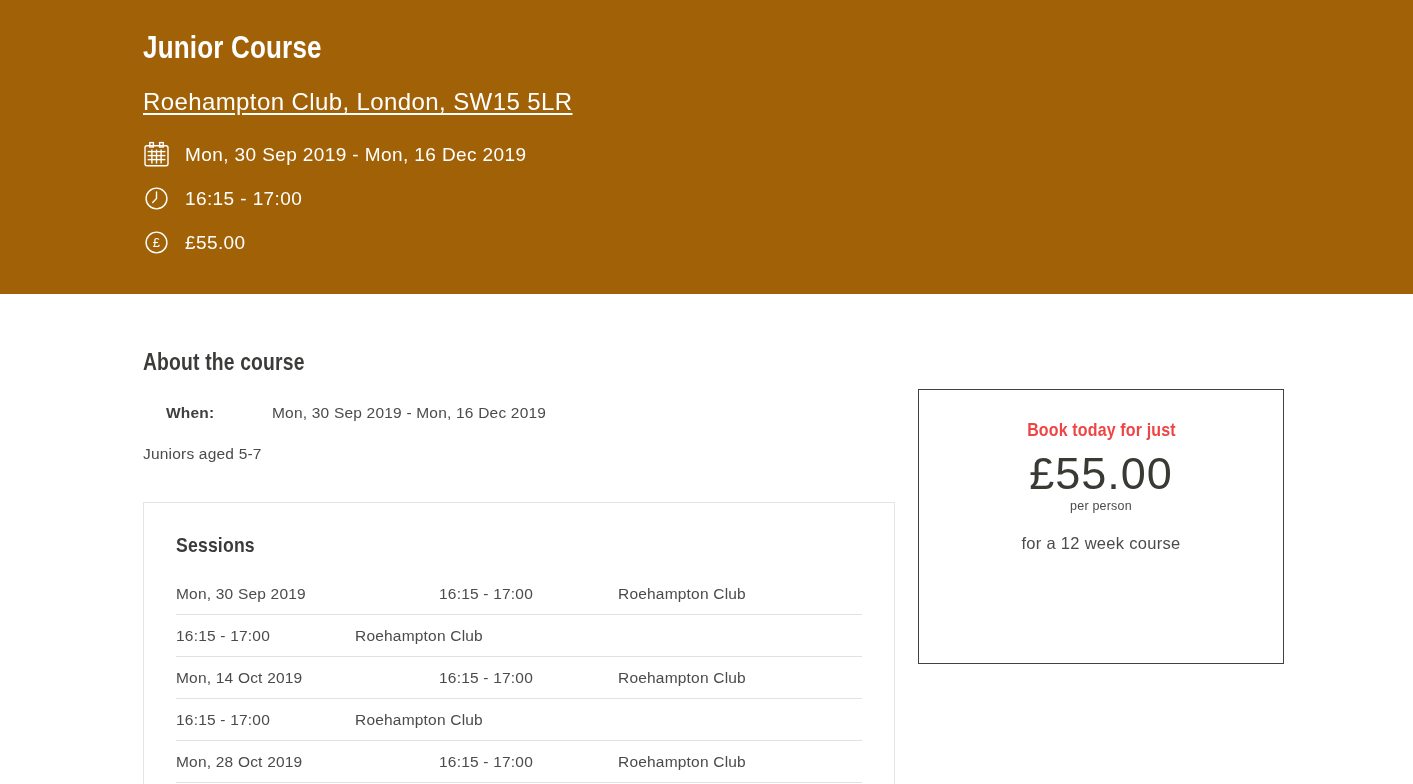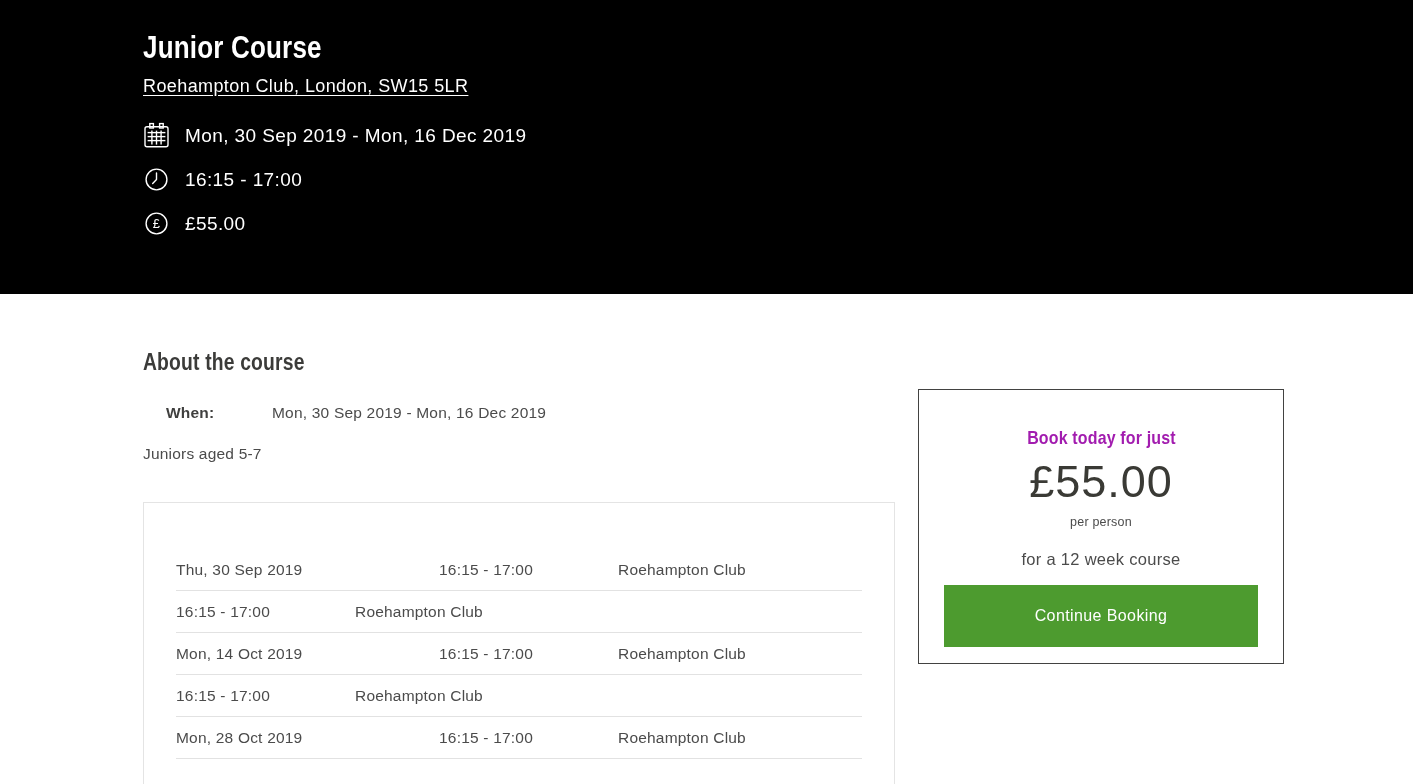--- a/index.html
+++ b/index.html
@@ -8,21 +8,21 @@
     width: 1413px; height: 784px;
     overflow: hidden; position: relative;
     background: #ffffff;
     font-family: "Liberation Sans", "DejaVu Sans", sans-serif;
     color: #4b4b4b;
   }
   
   .hero {
     position: absolute; top: 0; left: 0;
     width: 1413px; height: 294px;
-    background: #000000;
+    background: #a16207;
     color: #fff;
     padding: 30px 0 0 143px;
   }
   .hero h1 { margin: 0; font-size: 31px; line-height: 36px; color: #fff; }
   .cond {
     display: inline-block;
     font-weight: 700;
     transform: scaleX(0.84);
     transform-origin: left center;
     letter-spacing: 0.2px;
@@ -31,23 +31,23 @@
   .cond-center {
     display: inline-block;
     font-weight: 700;
     transform: scaleX(0.84);
     transform-origin: center;
     letter-spacing: 0.2px;
     white-space: nowrap;
   }
   .hero-link {
     display: inline-block;
-    margin-top: 10px;
+    margin-top: 22px;
     color: #fff;
-    font-size: 18px;
+    font-size: 24px;
     letter-spacing: 0.4px;
     text-decoration: underline;
     text-underline-offset: 3px;
   }
   .info-list { margin-top: 25px; }
   .info-row {
     display: flex; align-items: center;
     margin-bottom: 17px;
     font-size: 19px; letter-spacing: 0.4px;
   }
@@ -81,29 +81,29 @@
 
   
   .booking-card {
     position: absolute; left: 918px; top: 389px;
     width: 366px; height: 275px;
     border: 1px solid #424241;
     text-align: center;
     padding: 28px 25px 0;
     background: #fff;
   }
-  .card-h { margin: 8px; font-size: 19px; line-height: 23px; color: #a21caf; }
+  .card-h { margin: 0; font-size: 19px; line-height: 23px; color: #ef4444; }
   .price {
     margin-top: 8px;
     font-size: 45px; line-height: 50px;
     color: #3a3a35;
     letter-spacing: 1px;
     font-weight: 400;
   }
-  .per { margin-top: 8px; font-size: 12.5px; line-height: 15px; letter-spacing: 0.2px; }
+  .per { margin-top: 0; font-size: 12.5px; line-height: 15px; letter-spacing: 0.2px; }
   .duration { margin-top: 20px; font-size: 16.5px; line-height: 19px; letter-spacing: 0.3px; }
   .cta {
     display: block;
     margin-top: 16px;
     width: 100%; height: 62px;
     background: #4d9b2f;
     border: none;
     color: #fff;
     font-size: 16px;
     letter-spacing: 0.4px;
@@ -162,23 +162,24 @@
 <main class="main">
   <h2 class="about-h"><span class="cond">About the course</span></h2>
 
   <div class="when-row">
     <span class="when-label">When:</span><span>Mon, 30 Sep 2019 - Mon, 16 Dec 2019</span>
   </div>
 
   <p class="desc">Juniors aged 5-7</p>
 
   <section class="sessions-box">
+    <h3 class="sessions-h"><span class="cond">Sessions</span></h3>
     <div class="session-rows">
         <div class="session-row">
-          <span class="col-date">Thu, 30 Sep 2019</span>
+          <span class="col-date">Mon, 30 Sep 2019</span>
           <span class="col-time">16:15 - 17:00</span>
           <span class="col-loc">Roehampton Club</span>
         </div>
         <div class="session-row">
           <span class="col-time">16:15 - 17:00</span>
           <span class="col-loc">Roehampton Club</span>
         </div>
         <div class="session-row">
           <span class="col-date">Mon, 14 Oct 2019</span>
           <span class="col-time">16:15 - 17:00</span>
@@ -195,14 +196,13 @@
         </div>
       </div>
   </section>
 </main>
 
 <aside class="booking-card">
   <h3 class="card-h"><span class="cond-center">Book today for just</span></h3>
   <div class="price">£55.00</div>
   <div class="per">per person</div>
   <div class="duration">for a 12 week course</div>
-  <button class="cta">Continue Booking</button>
 </aside>
 
 </body></html>

